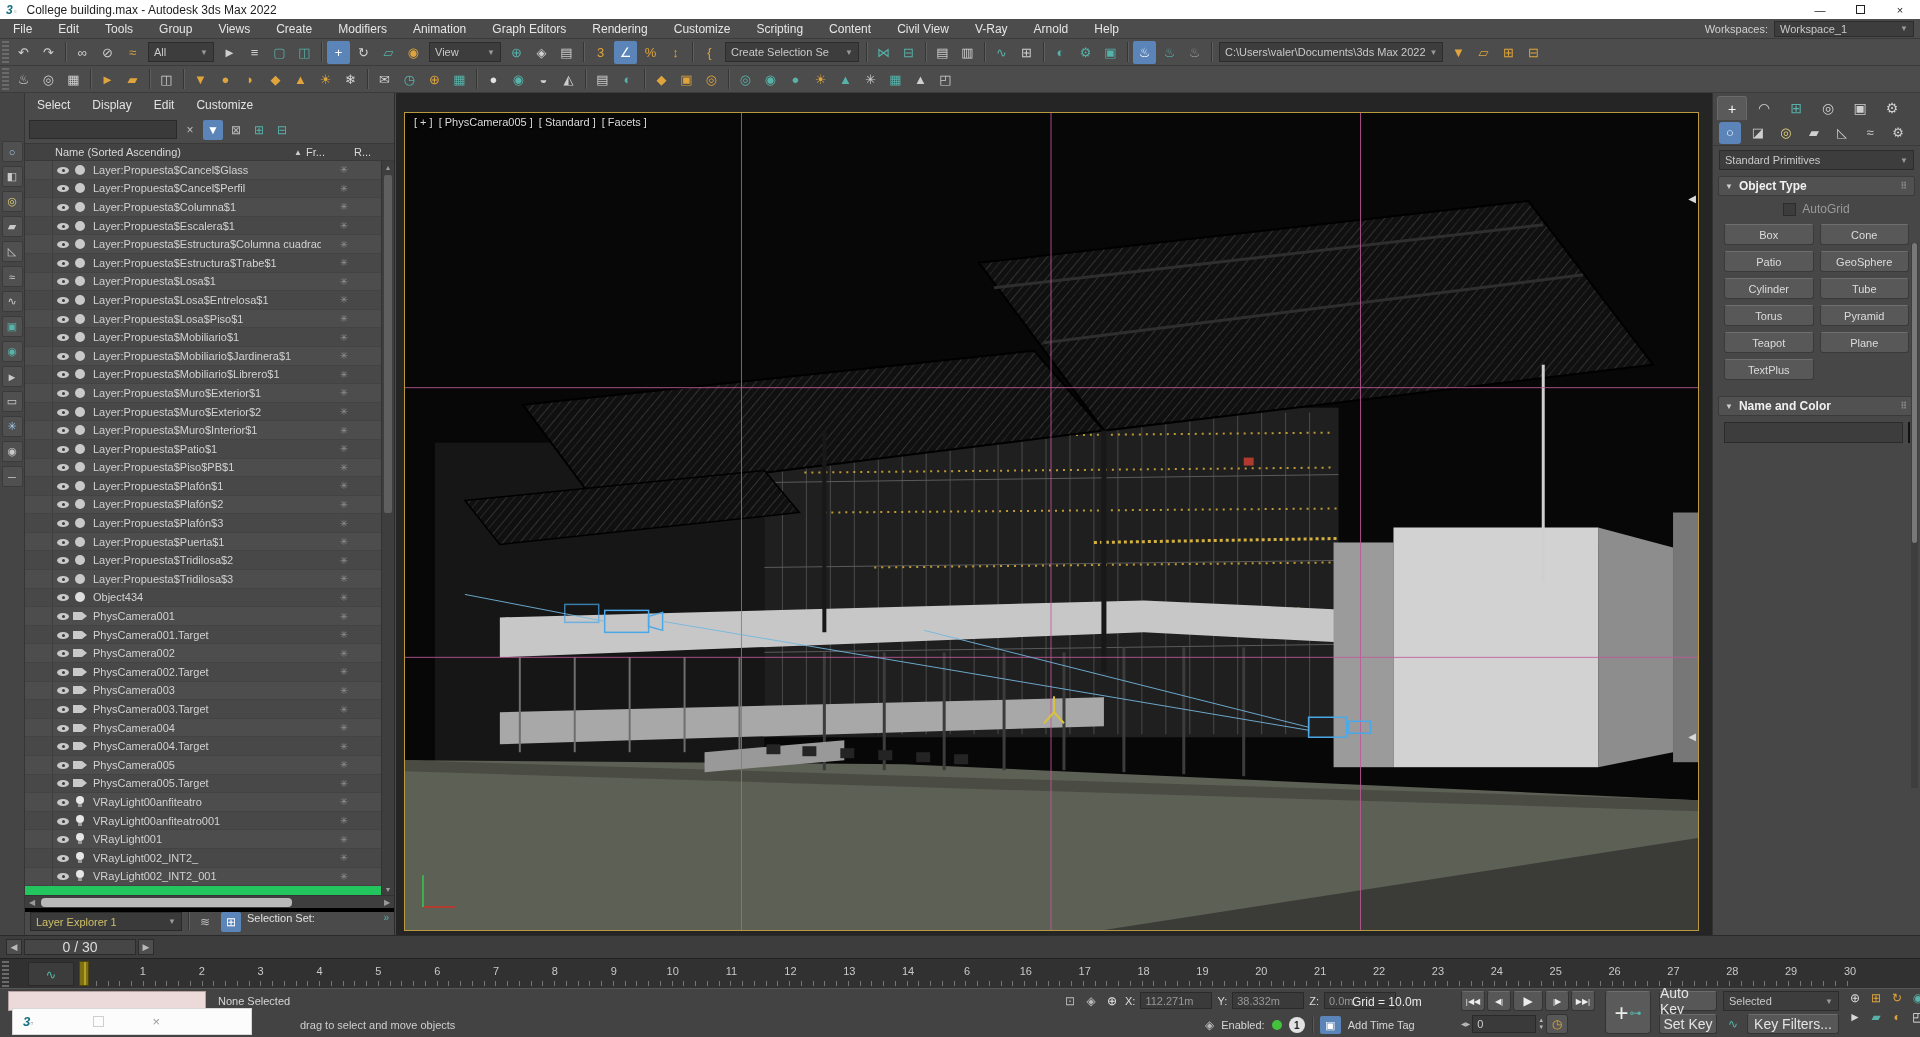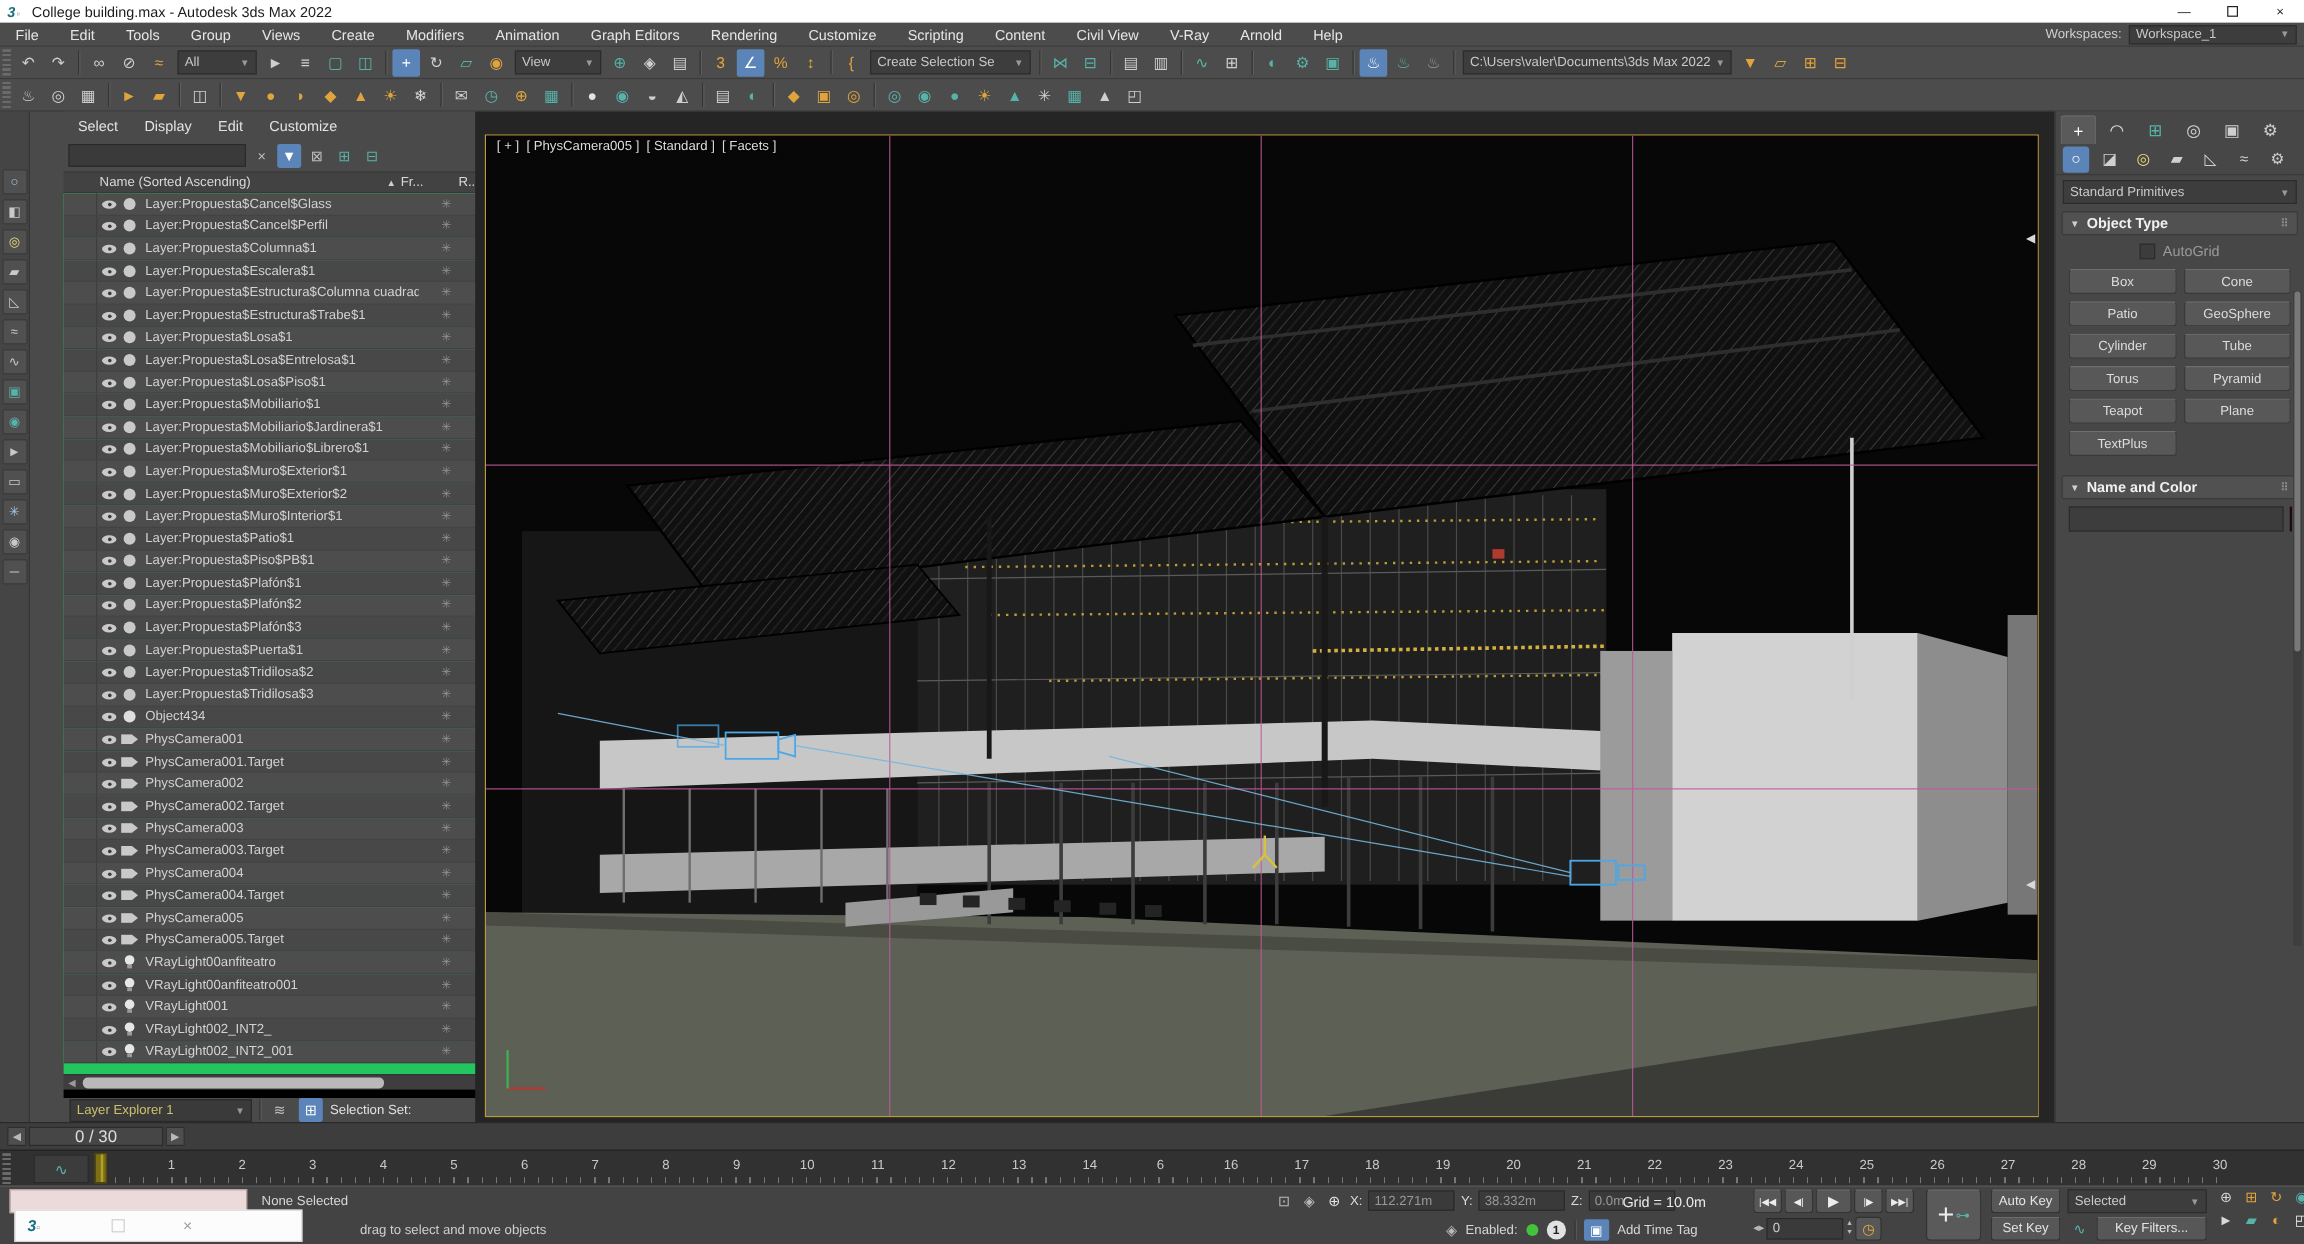--- a/index.html
+++ b/index.html
@@ -44,21 +44,21 @@
   
   #main { position:absolute; left:0; top:93px; width:1920px; height:842px; }
 
   #left-strip { position:absolute; left:0; top:0; width:25px; height:842px; background:#454545;
                 border-right:1px solid #353535; display:flex; flex-direction:column; align-items:center; padding-top:48px; }
   .strip-icon { width:21px; height:21px; margin-bottom:4px; background:#505050; border:1px solid #3a3a3a;
                 border-radius:2px; display:flex; align-items:center; justify-content:center; font-size:11px; color:#c9c9c9; }
 
   
   #explorer { position:absolute; left:25px; top:0; width:370px; height:842px; background:#4a4a4a;
-              border-right:1px solid #2c2c2c; display:flex; flex-direction:column;margin-left:28px; }
+              border-right:1px solid #2c2c2c; display:flex; flex-direction:column; }
   #exp-menu { height:23px; display:flex; align-items:center; gap:22px; padding:0 12px; color:#e2e2e2; font-size:12px; flex:none; }
   #exp-search { height:27px; display:flex; align-items:center; gap:3px; padding:0 4px; flex:none; }
   #exp-search input { width:148px; height:19px; background:#3a3a3a; border:1px solid #2a2a2a; color:#ddd; padding:0 4px; }
   .mini-btn { width:20px; height:20px; display:flex; align-items:center; justify-content:center;
               color:#bdbdbd; font-size:12px; border-radius:2px; }
   .mini-btn.blue { background:#5b84b9; color:#fff; }
   .mini-btn.teal { color:#57b2a9; }
   #exp-colhead { height:18px; background:#424242; border-top:1px solid #383838; border-bottom:1px solid #383838;
                  display:flex; align-items:center; font-size:11px; color:#d8d8d8; flex:none; }
   #exp-colhead .c-name { flex:1; padding-left:30px; display:flex; align-items:center; }
@@ -85,21 +85,21 @@
   .row-name { flex:1; white-space:nowrap; overflow:hidden; }
   .row-fr { width:46px; text-align:center; color:#8f8f8f; font-size:10px; flex:none; }
   .row-r  { width:14px; flex:none; }
   #exp-vscroll { position:absolute; right:0; top:0; bottom:0; width:13px; background:#3e3e3e; border-left:1px solid #333; }
   #exp-vscroll .arr { height:12px; display:flex; align-items:center; justify-content:center; font-size:7px; color:#9a9a9a; }
   #exp-vscroll .thumb { position:absolute; left:2px; right:2px; top:14px; height:46%; background:#5f5f5f; border-radius:2px; }
   #exp-vscroll .arr.down { position:absolute; bottom:0; left:0; right:0; }
   #exp-hscroll { height:13px; background:#3e3e3e; display:flex; align-items:center; flex:none; border-top:1px solid #333; }
   #exp-hscroll .arr { width:14px; text-align:center; font-size:8px; color:#9a9a9a; }
   #exp-hscroll .thumb { height:9px; flex:0 0 68%; background:#b9b9b9; border-radius:4px; margin:0 2px; }
-  #exp-footer { height:27px; display:flex; align-items:center; gap:6px; padding:0 5px; border-top:7px solid #000000; flex:none; }
+  #exp-footer { height:27px; display:flex; align-items:flex-start; gap:6px; padding:0 5px; border-top:4px solid #000000; flex:none; }
   #footer-combo { width:152px; height:19px; background:#3a3a3a; border:1px solid #2a2a2a; color:#cdc06a;
                   font-size:11px; display:flex; align-items:center; padding:0 5px; }
   #footer-combo .arrow { margin-left:auto; color:#999; font-size:8px; }
   #exp-footer .sep { width:1px; height:18px; background:#353535; box-shadow:1px 0 0 #5e5e5e; }
   #exp-footer .label { color:#e0e0e0; font-size:11px; }
   #exp-footer .chev { margin-left:auto; color:#57b2a9; font-size:10px; }
 
   
   #vp-zone { position:absolute; left:396px; top:0; width:1316px; height:842px; background:#252525; }
   #viewport { position:absolute; left:8px; top:19px; right:13px; bottom:4px; border:1px solid #b99a3e; background:#000; }
@@ -187,21 +187,21 @@
   #frame-spin { width:64px; height:18px; background:#3a3a3a; border:1px solid #2a2a2a; color:#cfcfcf; font-size:11px;
                 display:flex; align-items:center; padding:0 4px; }
   .updown { display:flex; flex-direction:column; font-size:6px; color:#b9b9b9; line-height:1.1; }
   #clock-btn { width:22px; height:20px; background:#575757; border:1px solid #333; border-radius:3px; color:#e0a43c;
                font-size:12px; display:flex; align-items:center; justify-content:center; }
   #big-key { position:absolute; left:150px; top:3px; width:46px; height:43px; background:#5a5a5a; border:1px solid #333;
              border-top-color:#6e6e6e; border-radius:4px; color:#ececec; font-size:24px; display:flex; align-items:center;
              justify-content:center; }
   #big-key span.keyg { color:#57b2a9; font-size:12px; margin-left:1px; }
   .txt-btn { background:#575757; border:1px solid #333; border-top-color:#6c6c6c; border-radius:3px; color:#e4e4e4;
-             font-size:11px; display:flex; align-items:center; justify-content:center; }
+             font-size:14px; display:flex; align-items:center; justify-content:center; }
   #auto-key { position:absolute; left:204px; top:3px; width:58px; height:20px; }
   #set-key  { position:absolute; left:204px; top:26px; width:58px; height:20px; }
   #sel-combo { position:absolute; left:268px; top:3px; width:116px; height:20px; }
   #keysteps { position:absolute; left:268px; top:26px; width:20px; height:20px; color:#57b2a9; font-size:12px;
               display:flex; align-items:center; justify-content:center; }
   #key-filters { position:absolute; left:292px; top:26px; width:92px; height:20px; }
   #nav-grid { position:absolute; left:392px; top:2px; display:grid; grid-template-columns:repeat(4,17px); gap:3px 4px; }
   .nav-icon { width:16px; height:16px; display:flex; align-items:center; justify-content:center; font-size:12px; }
 
   #watermark { position:absolute; left:1560px; top:941px; z-index:40; color:#8e8e8e; opacity:.9; pointer-events:none; }

